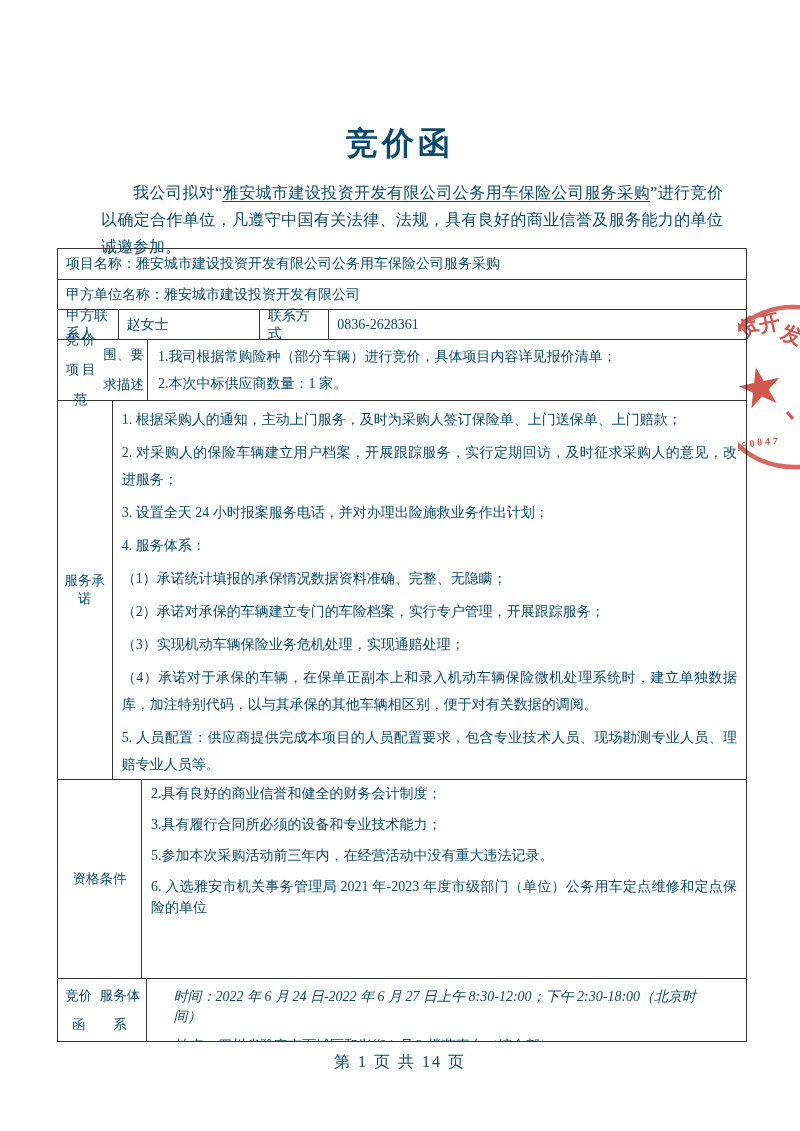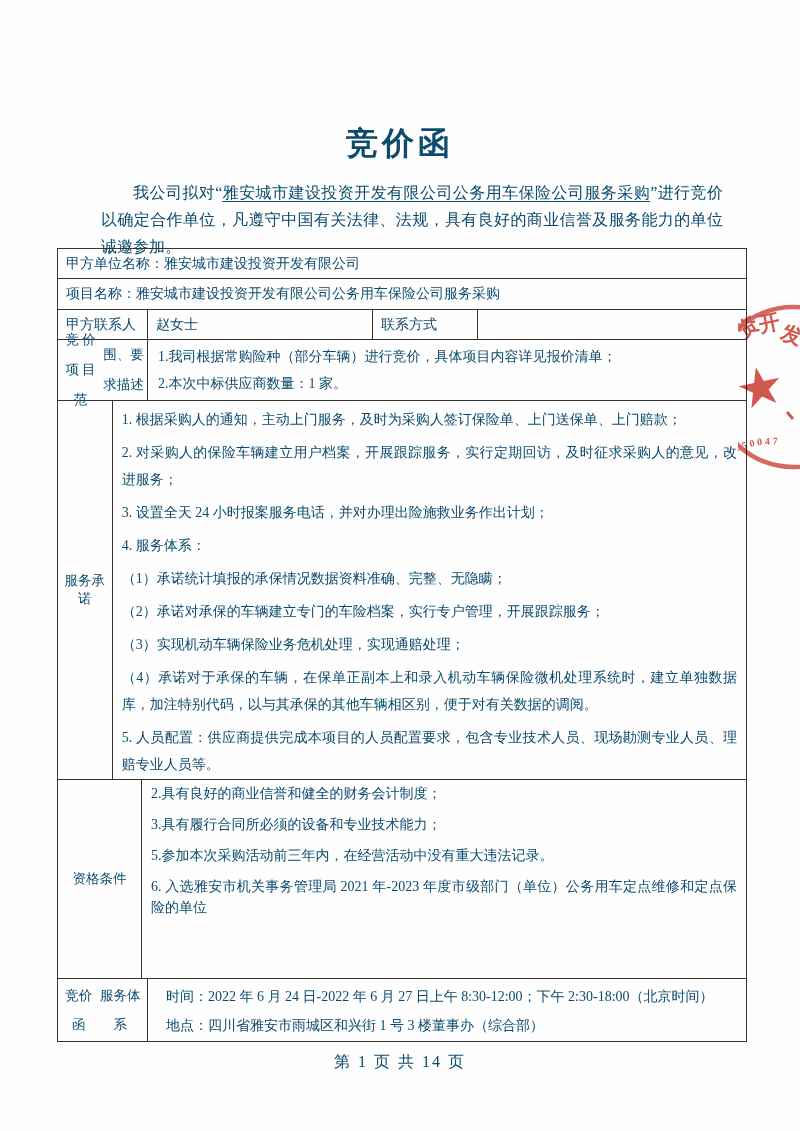--- a/index.html
+++ b/index.html
@@ -44,21 +44,21 @@
   .r7 .lbl div { line-height:29px; }
 
   .content { flex:1 1 auto; overflow:hidden; }
   .r4 .content { padding:7px 10px 0; }
   .r4 .content p { margin:0 0 7px; line-height:20px; }
   .r5 .content { padding:5px 9px 0; }
   .r5 .content p { margin:0 0 6px; line-height:27px; text-align:justify; }
   .r6 .content { padding:3px 9px 0; }
   .r6 .content p { margin:0 0 10px; line-height:21px; text-align:justify; }
   .r7 .content { padding:8px 10px 0; }
-  .r7 .content p { margin:0 8px 9px; line-height:20px; }
+  .r7 .content p { margin:0 16px 9px; line-height:20px;font-style:italic; }
   .content p:last-child { margin-bottom:0; }
 
   .footer {
     position:absolute; top:1052px; left:0; width:100%;
     text-align:center; font-size:16px; letter-spacing:2px;
   }
 
   .stamp {
     position:absolute; top:299px; right:0; width:62px; height:180px;
     overflow:hidden; opacity:.92; mix-blend-mode:multiply;
@@ -68,38 +68,39 @@
 <body>
 
 <div class="page">
 
   <h1 class="doc-title">竞价函</h1>
 
   <p class="intro"><span>我公司拟对“</span><span class="u">雅安城市建设投资开发有限公司公务用车保险公司服务采购</span><span>”进行竞价以确定合作单位，凡遵守中国有关法律、法规，具有良好的商业信誉及服务能力的单位诚邀参加。</span></p>
 
   <div class="btable">
 
+    <div class="tr r1">
+      <div class="td cell-line grow">
+        <span>项目名称：</span>
+          <span>雅安城市建设投资开发有限公司公务用车保险公司服务采购</span>
+      </div>
+    </div>
+
     <div class="tr r2">
       <div class="td cell-line grow">
         <span>甲方单位名称：</span>
           <span>雅安城市建设投资开发有限公司</span>
       </div>
     </div>
 
-    <div class="tr r1">
-      <div class="td cell-line grow">
-        <span>项目名称：</span>
-          <span>雅安城市建设投资开发有限公司公务用车保险公司服务采购</span>
-      </div>
-    </div>
-
     <div class="tr r3">
       <div class="td cell-line w-label rt">甲方联系人</div>
       <div class="td cell-line w-name rt">赵女士</div>
       <div class="td cell-line w-method rt">联系方式</div>
+      <div class="td cell-line grow">0836-2628361</div>
     </div>
 
     <div class="tr r4">
       <div class="td lbl rt">
         <div class="spread">竞价项目范</div>
         <div>围、要求描述</div>
       </div>
       <div class="td content">
         <p>1.我司根据常购险种（部分车辆）进行竞价，具体项目内容详见报价清单；</p>
         <p>2.本次中标供应商数量：1 家。</p>

